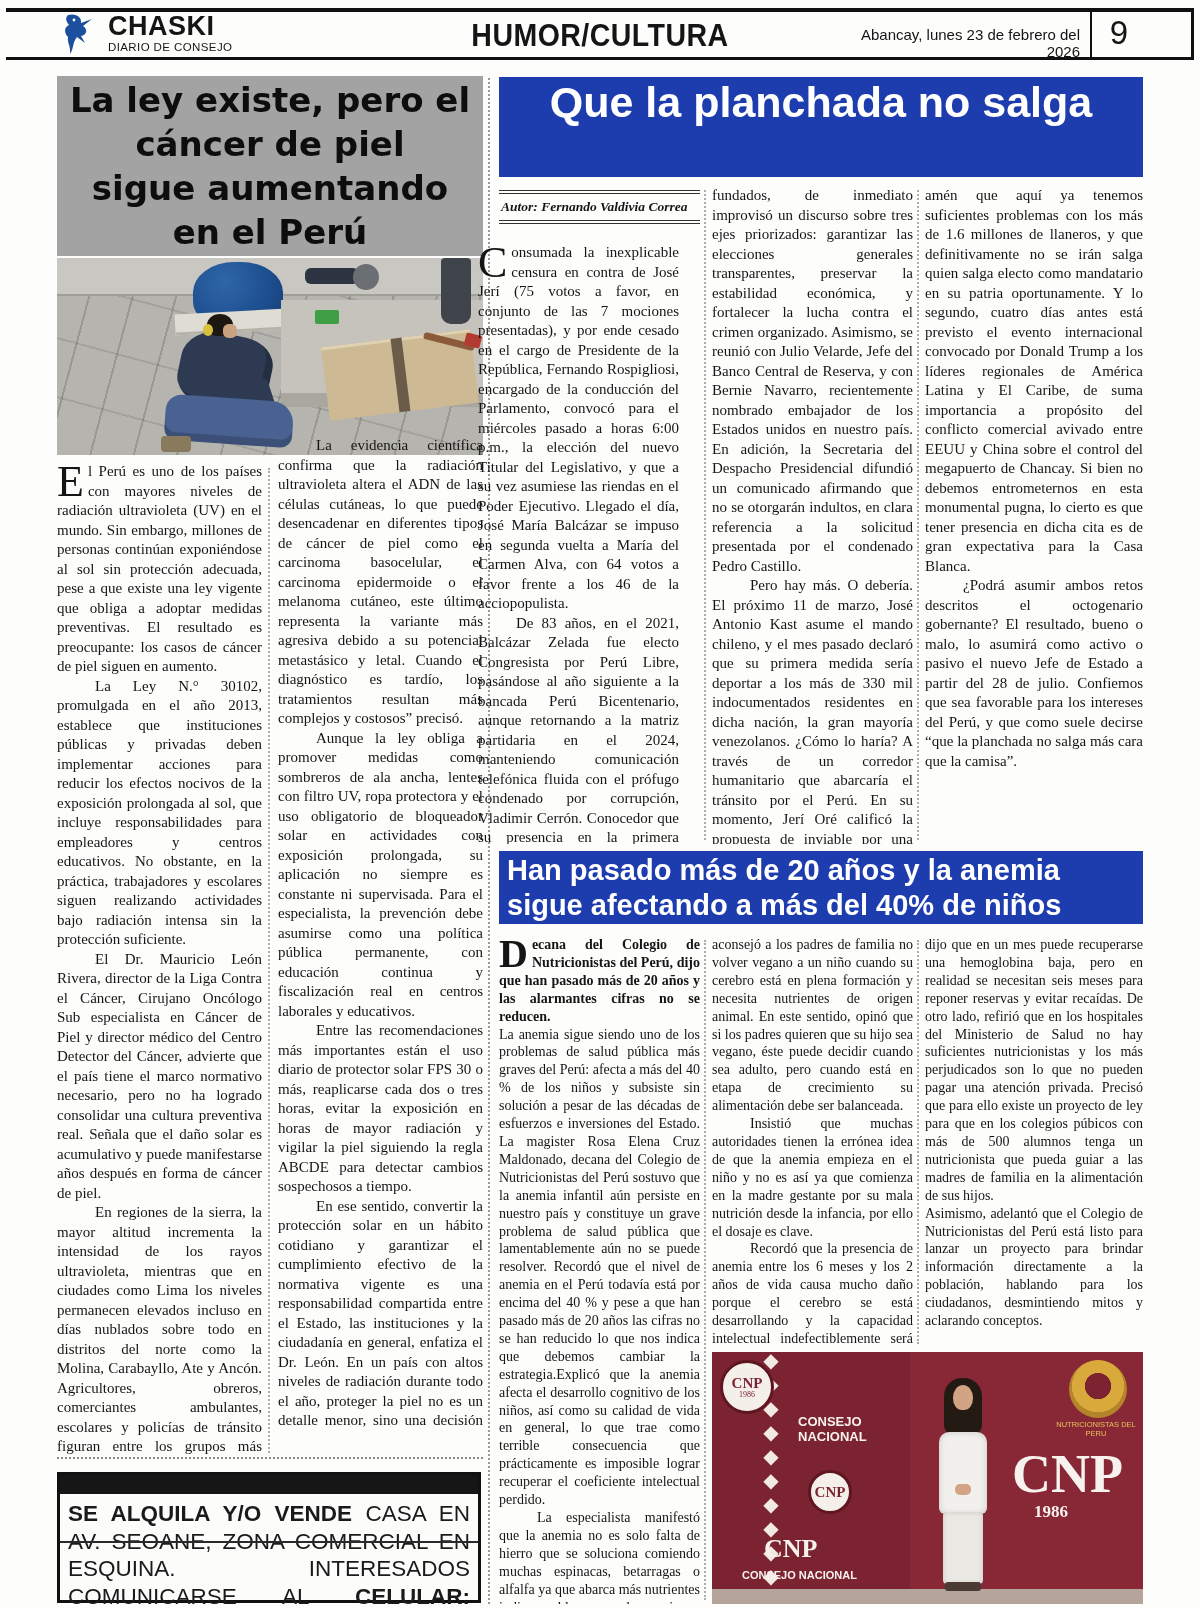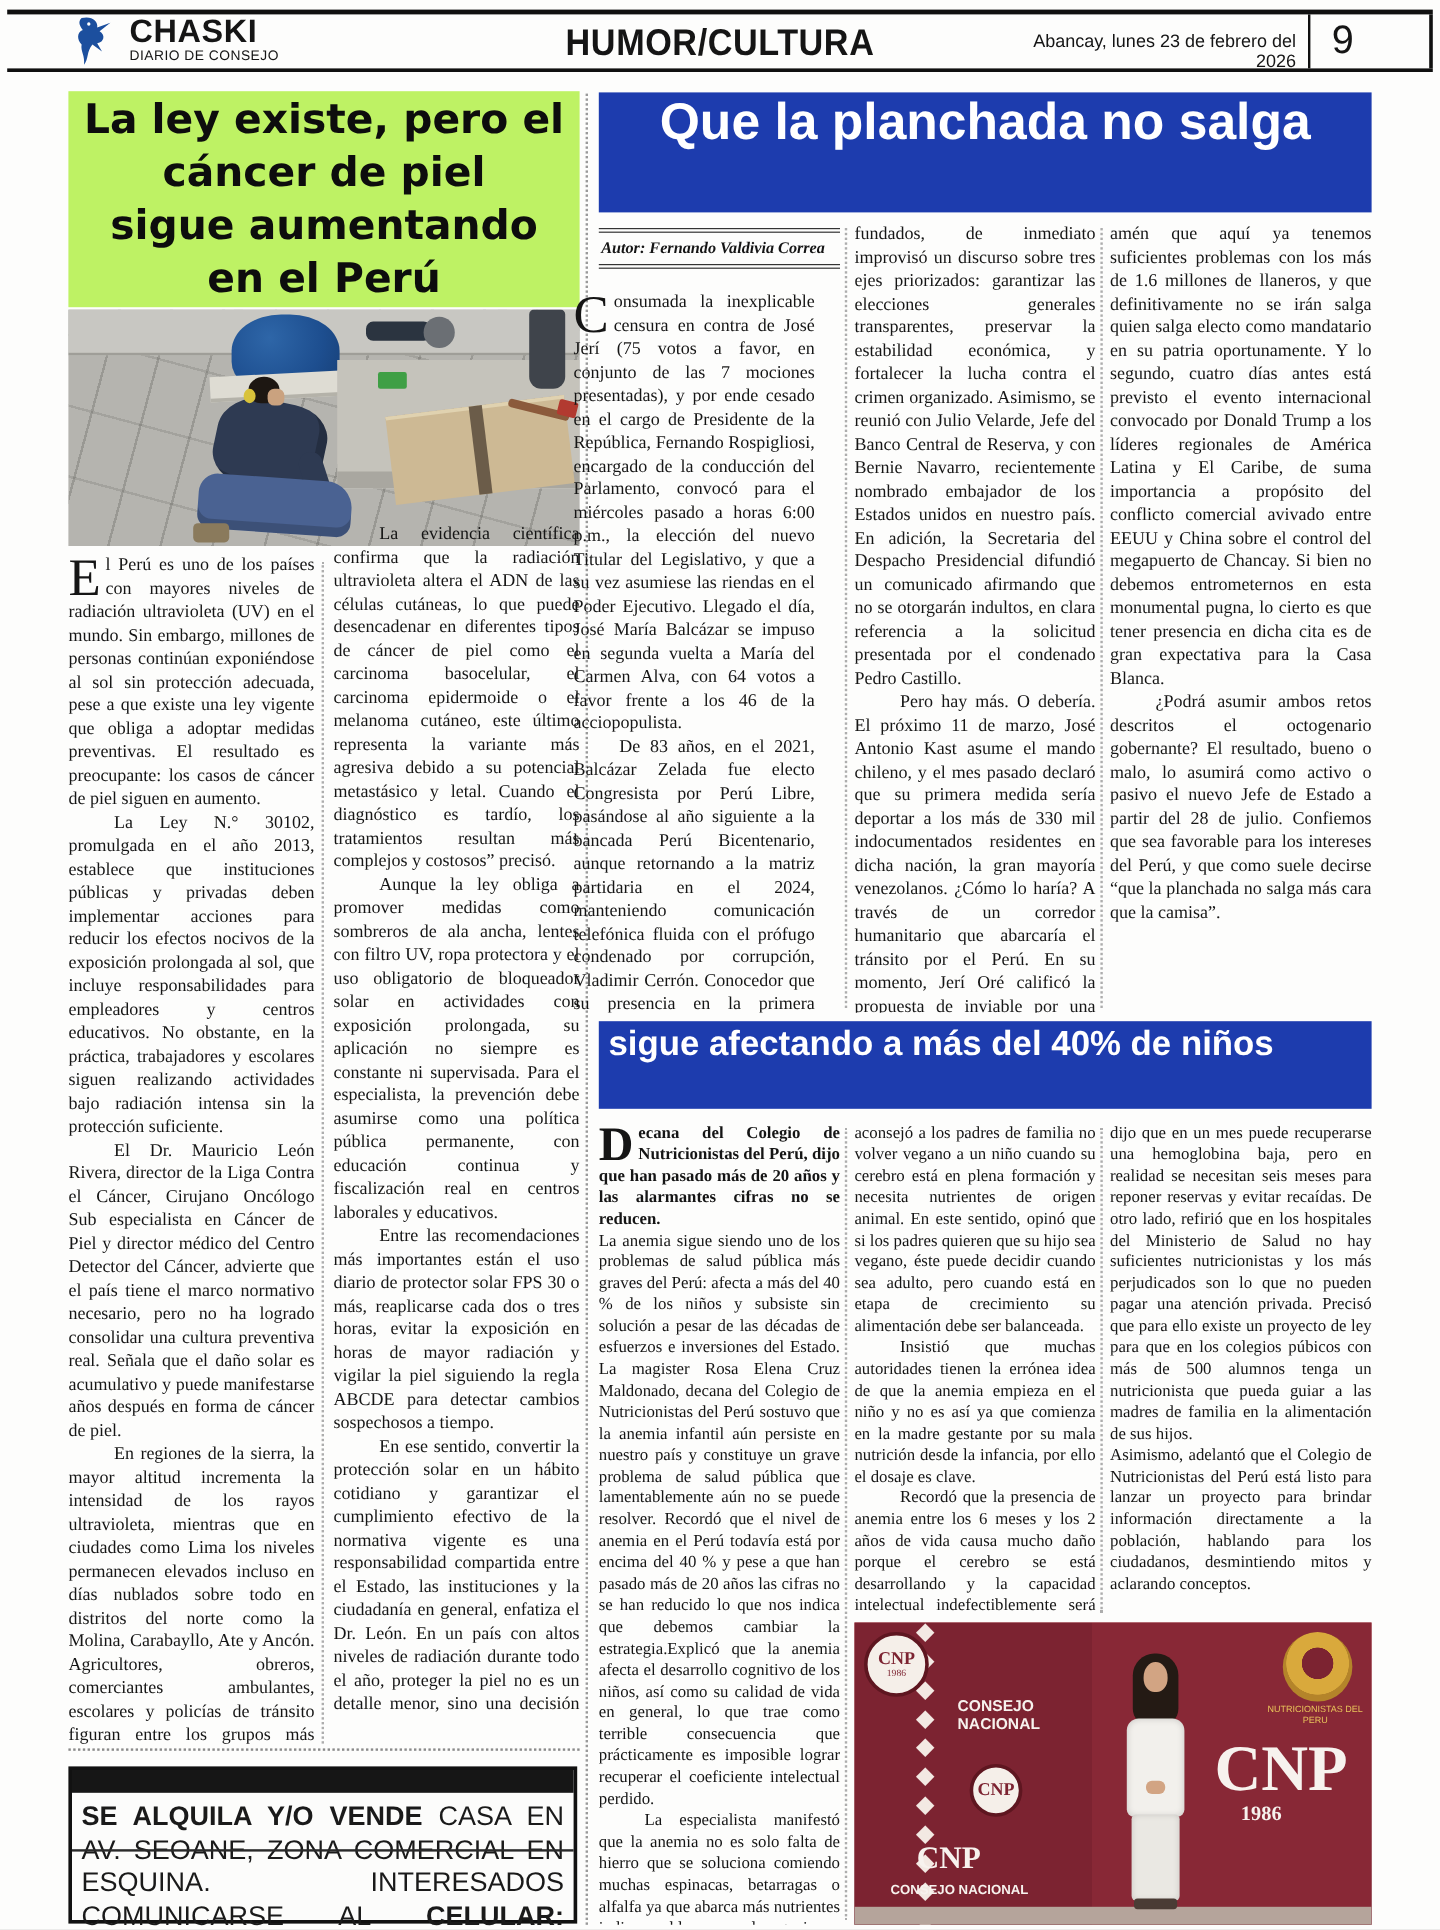--- a/index.html
+++ b/index.html
@@ -19,21 +19,21 @@
   .date-text{left:852px;top:26px;width:228px;text-align:right;font-family:"Liberation Sans",sans-serif;font-size:15px;}
   .pageno-divider{left:1090px;top:12px;width:2px;height:45px;background:#101010;}
   .page-number{left:1094px;top:14px;width:50px;text-align:center;font-family:"Liberation Sans",sans-serif;font-size:33px;}
 
   
   .vdot-main{left:488px;top:78px;height:1526px;border-left:2px dotted #9a9a9a;}
   .vdot{border-left:2px dotted #adadad;}
   .hdot-ad{left:57px;top:1457px;width:426px;border-top:2px dotted #8a8a8a;}
 
   
-  .skin-headline{left:57px;top:76px;width:426px;height:180px;background:#bef264;
+  .skin-headline{left:57px;top:76px;width:426px;height:180px;background:#a3a3a3;
       font-family:"DejaVu Sans",sans-serif;font-weight:bold;font-size:34px;line-height:44px;
       text-align:center;color:#0d0d0d;padding-top:2px;box-sizing:border-box;}
   .skin-photo{left:57px;top:258px;width:426px;height:197px;overflow:hidden;background:#b5b4af;}
   .body-col{font-size:15px;line-height:19.5px;text-align:justify;overflow:hidden;}
   .body-col p{margin:0;}
   .body-col p.ind{text-indent:38px;}
   p.dropcap::first-letter{float:left;font-size:44px;line-height:35px;padding:2px 4px 0 0;}
   p.dropcap-bold::first-letter{float:left;font-size:40px;line-height:32px;padding:2px 4px 0 0;font-weight:bold;}
   .skin-col1{left:57px;top:462px;width:205px;height:994px;}
   .skin-col2{left:278px;top:436px;width:205px;height:994px;}
@@ -225,20 +225,21 @@
     <p>fundados, de inmediato improvisó un discurso sobre tres ejes priorizados: garantizar las elecciones generales transparentes, preservar la estabilidad económica, y fortalecer la lucha contra el crimen organizado. Asimismo, se reunió con Julio Velarde, Jefe del Banco Central de Reserva, y con Bernie Navarro, recientemente nombrado embajador de los Estados unidos en nuestro país. En adición, la Secretaria del Despacho Presidencial difundió un comunicado afirmando que no se otorgarán indultos, en clara referencia a la solicitud presentada por el condenado Pedro Castillo.</p>
     <p class="ind">Pero hay más. O debería. El próximo 11 de marzo, José Antonio Kast asume el mando chileno, y el mes pasado declaró que su primera medida sería deportar a los más de 330 mil indocumentados residentes en dicha nación, la gran mayoría venezolanos. ¿Cómo lo haría? A través de un corredor humanitario que abarcaría el tránsito por el Perú. En su momento, Jerí Oré calificó la propuesta de inviable por una cuestión de soberanía,</p>
   </div>
   <div class="abs vdot pl-vdot2"></div>
   <div class="abs body-col pl-col3">
     <p>amén que aquí ya tenemos suficientes problemas con los más de 1.6 millones de llaneros, y que definitivamente no se irán salga quien salga electo como mandatario en su patria oportunamente. Y lo segundo, cuatro días antes está previsto el evento internacional convocado por Donald Trump a los líderes regionales de América Latina y El Caribe, de suma importancia a propósito del conflicto comercial avivado entre EEUU y China sobre el control del megapuerto de Chancay. Si bien no debemos entrometernos en esta monumental pugna, lo cierto es que tener presencia en dicha cita es de gran expectativa para la Casa Blanca.</p>
     <p class="ind">¿Podrá asumir ambos retos descritos el octogenario gobernante? El resultado, bueno o malo, lo asumirá como activo o pasivo el nuevo Jefe de Estado a partir del 28 de julio. Confiemos que sea favorable para los intereses del Perú, y que como suele decirse “que la planchada no salga más cara que la camisa”.</p>
   </div>
 
   <div class="abs banner anemia-banner">
+    <div>Han pasado más de 20 años y la anemia</div>
     <div>sigue afectando a más del 40% de niños</div>
   </div>
 
   <div class="abs body-col an-col an-col1">
     <p class="dropcap-bold lead-bold">Decana del Colegio de Nutricionistas del Perú, dijo que han pasado más de 20 años y las alarmantes cifras no se reducen.</p>
     <p>La anemia sigue siendo uno de los problemas de salud pública más graves del Perú: afecta a más del 40 % de los niños y subsiste sin solución a pesar de las décadas de esfuerzos e inversiones del Estado. La magister Rosa Elena Cruz Maldonado, decana del Colegio de Nutricionistas del Perú sostuvo que la anemia infantil aún persiste en nuestro país y constituye un grave problema de salud pública que lamentablemente aún no se puede resolver. Recordó que el nivel de anemia en el Perú todavía está por encima del 40 % y pese a que han pasado más de 20 años las cifras no se han reducido lo que nos indica que debemos cambiar la estrategia.Explicó que la anemia afecta el desarrollo cognitivo de los niños, así como su calidad de vida en general, lo que trae como terrible consecuencia que prácticamente es imposible lograr recuperar el coeficiente intelectual perdido.</p>
     <p class="ind">La especialista manifestó que la anemia no es solo falta de hierro que se soluciona comiendo muchas espinacas, betarragas o alfalfa ya que abarca más nutrientes indispensables para el organismo. Al comentar las dietas veganas, Rosa Cruz Maldonado</p>
   </div>
   <div class="abs vdot an-vdot1"></div>
   <div class="abs body-col an-col an-col2">

